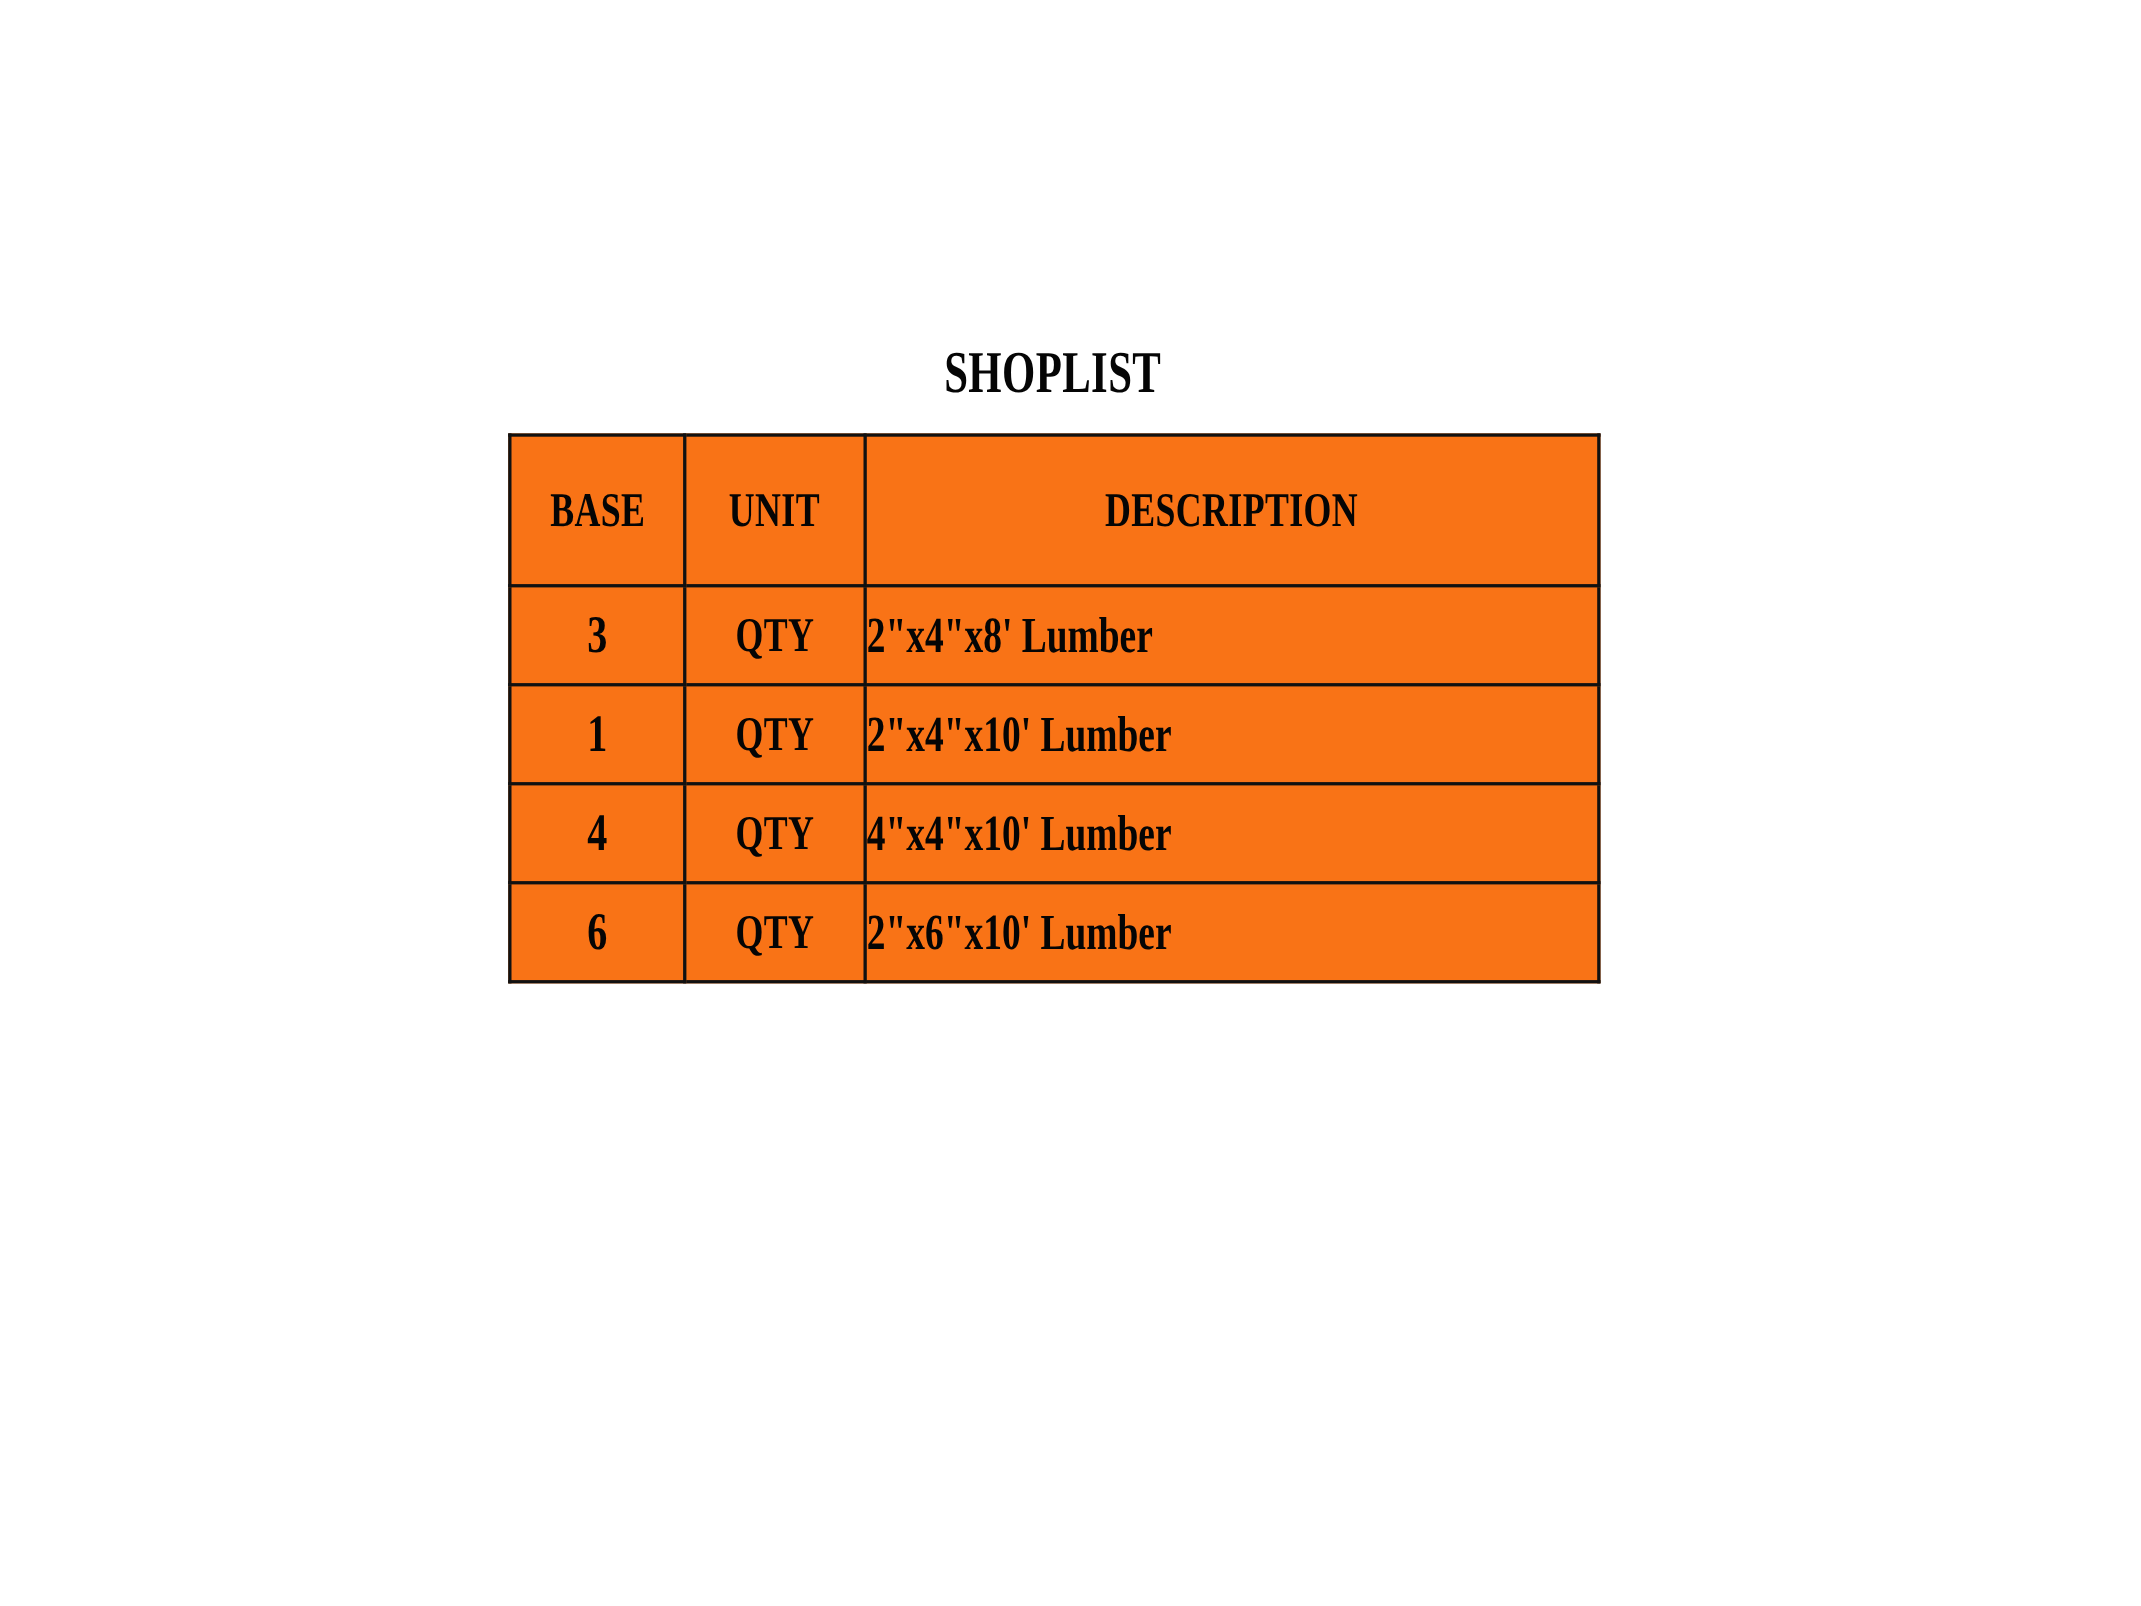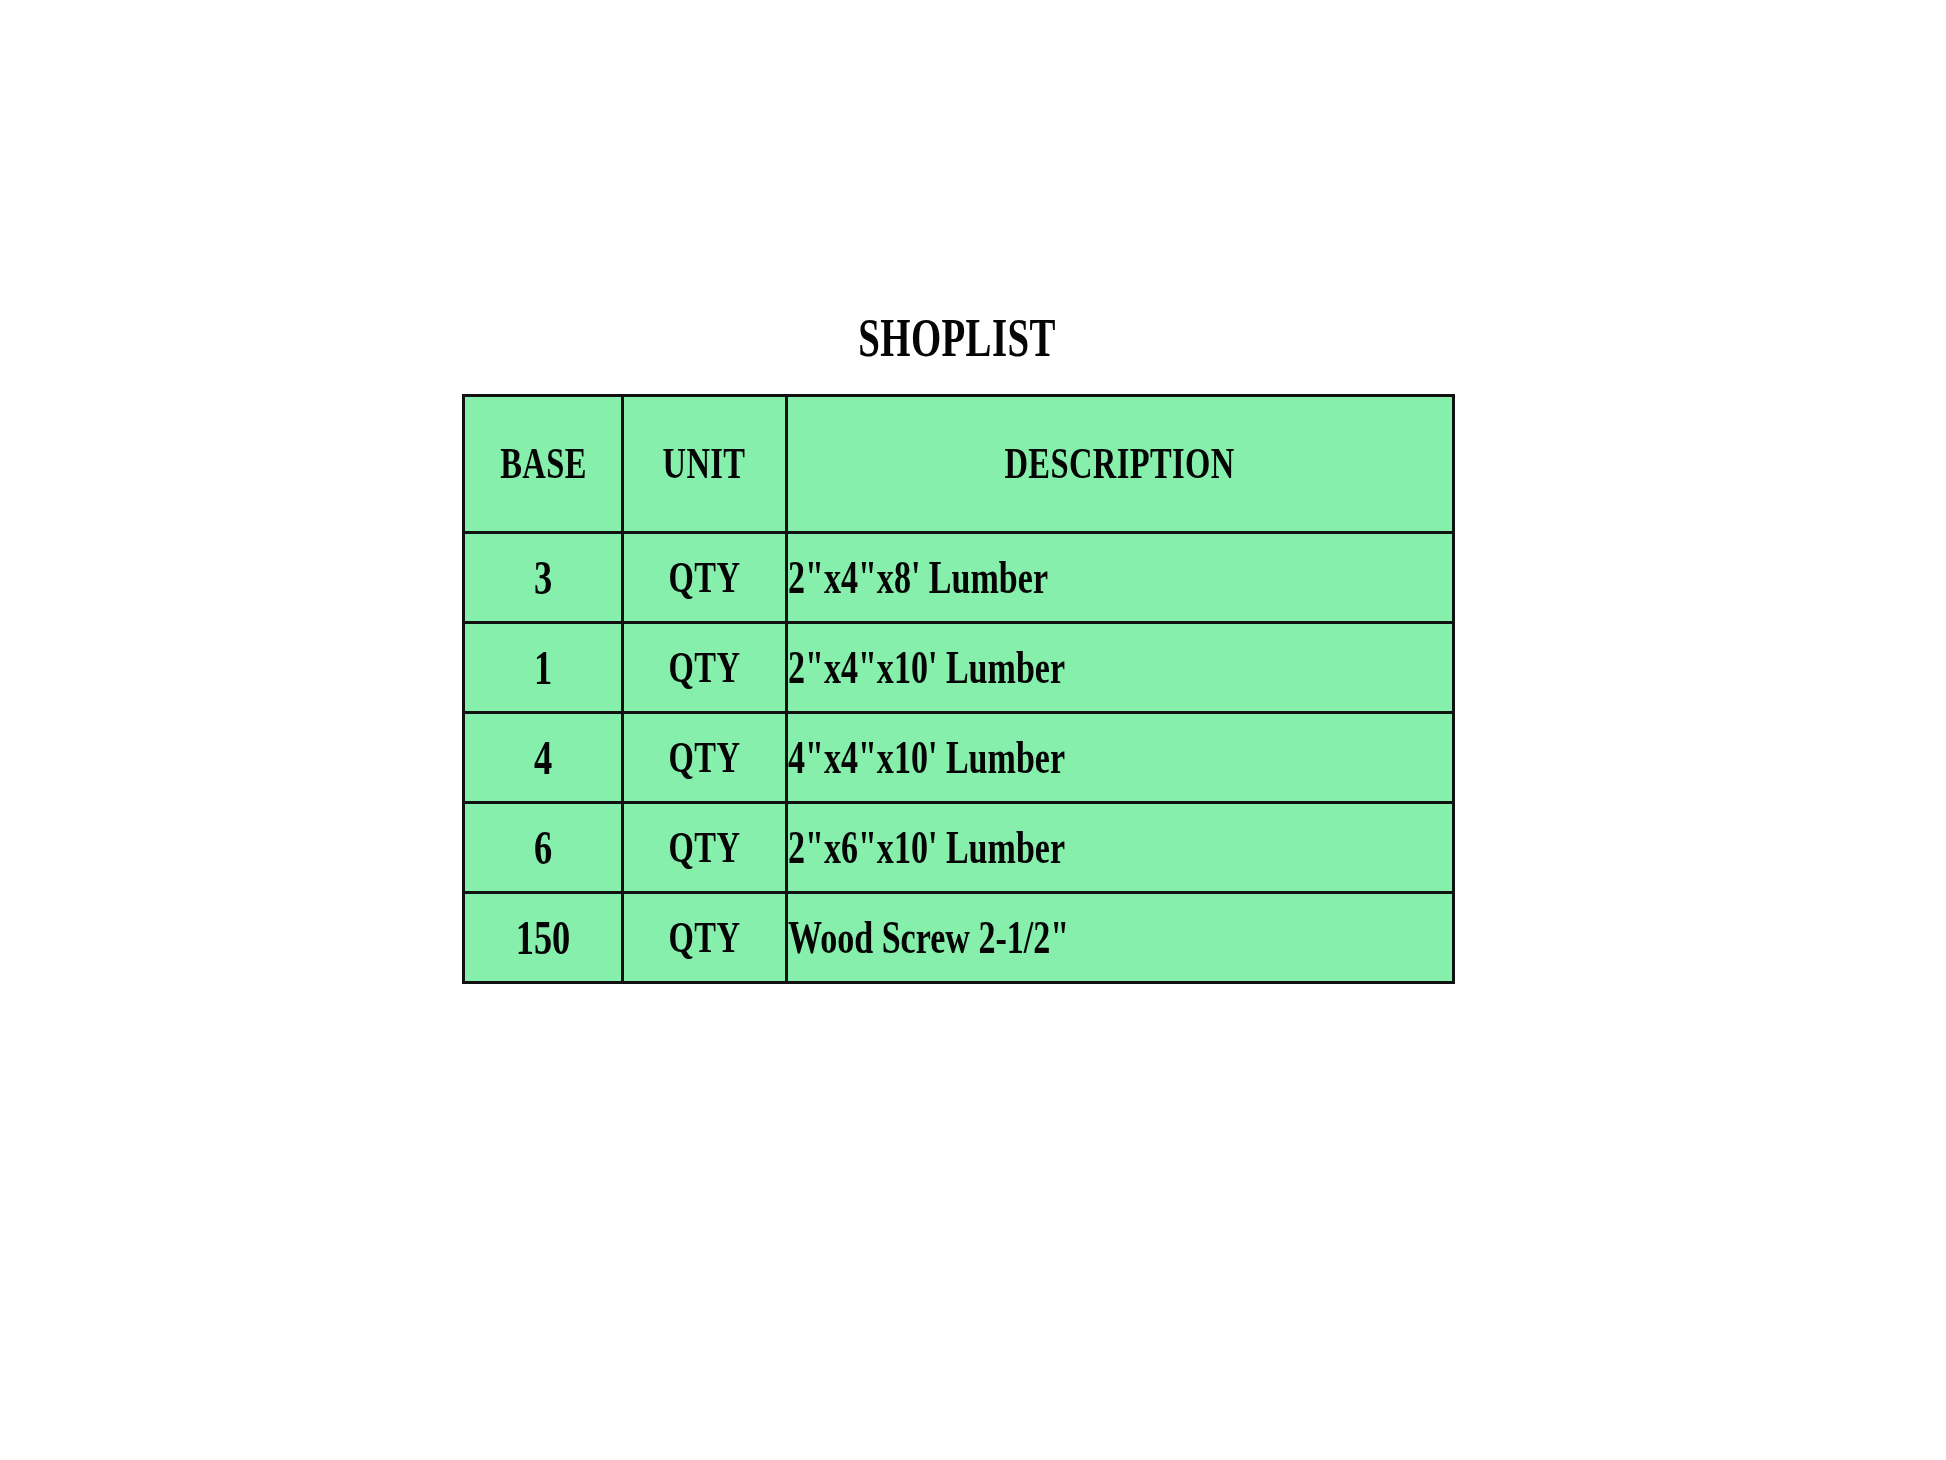--- a/index.html
+++ b/index.html
@@ -45,21 +45,21 @@
   }
 
   
   .shoplist-table {
     position: absolute;
     left: 462px;
     top: 378px;
     width: 990px;
     border-collapse: collapse;
     table-layout: fixed;
-    background: #86efac;
+    background: #f97316;
   }
   .shoplist-table th,
   .shoplist-table td {
     border: 3px solid #111111;
     padding: 0;
     vertical-align: middle;
     color: #050505;
     font-weight: 700;
   }
 
@@ -163,21 +163,16 @@
       <tr>
         <td class="cell-base"><span class="base-text">4</span></td>
         <td class="cell-unit"><span class="unit-text">QTY</span></td>
         <td class="cell-desc"><span class="desc-text">4"x4"x10' Lumber</span></td>
       </tr>
       <tr>
         <td class="cell-base"><span class="base-text">6</span></td>
         <td class="cell-unit"><span class="unit-text">QTY</span></td>
         <td class="cell-desc"><span class="desc-text">2"x6"x10' Lumber</span></td>
       </tr>
-      <tr>
-        <td class="cell-base"><span class="base-text">150</span></td>
-        <td class="cell-unit"><span class="unit-text">QTY</span></td>
-        <td class="cell-desc"><span class="desc-text">Wood Screw 2-1/2"</span></td>
-      </tr>
     </tbody>
   </table>
 
 </div>
 
 </body></html>

